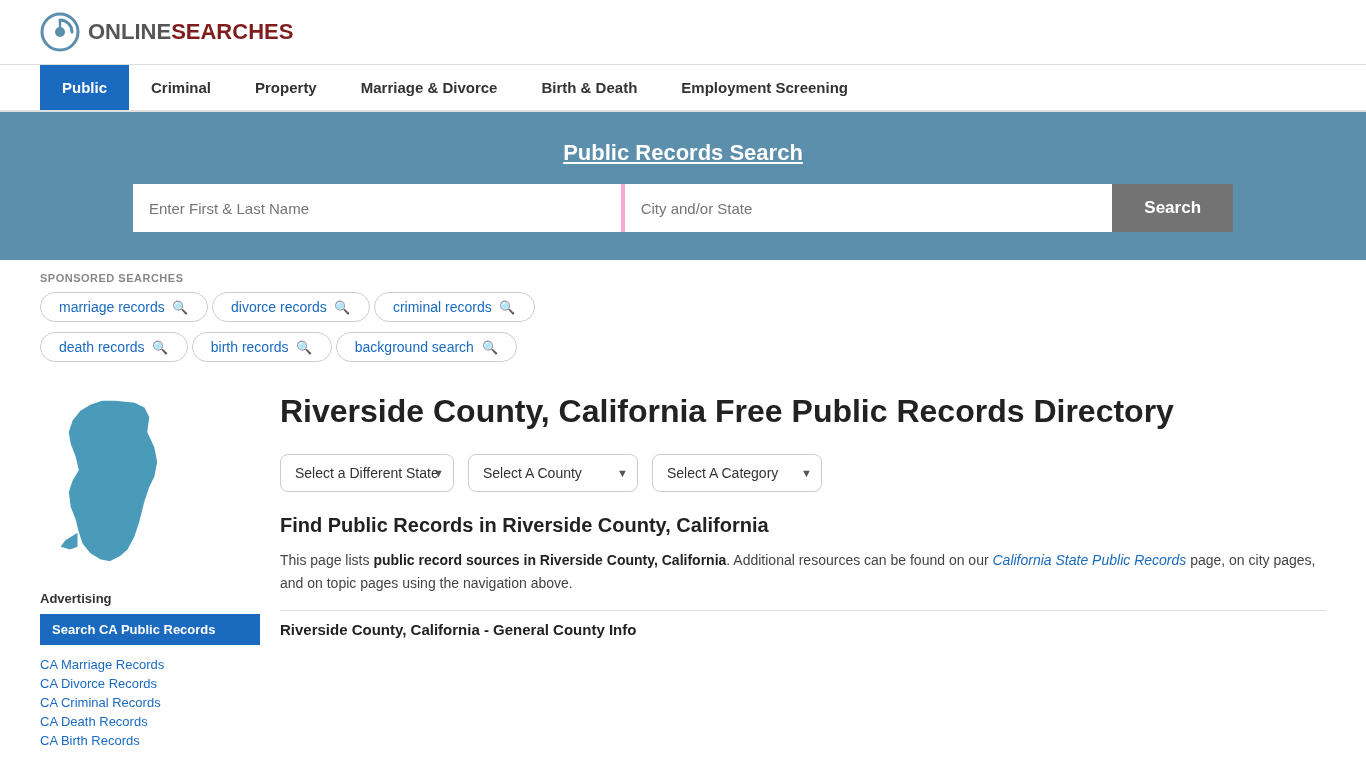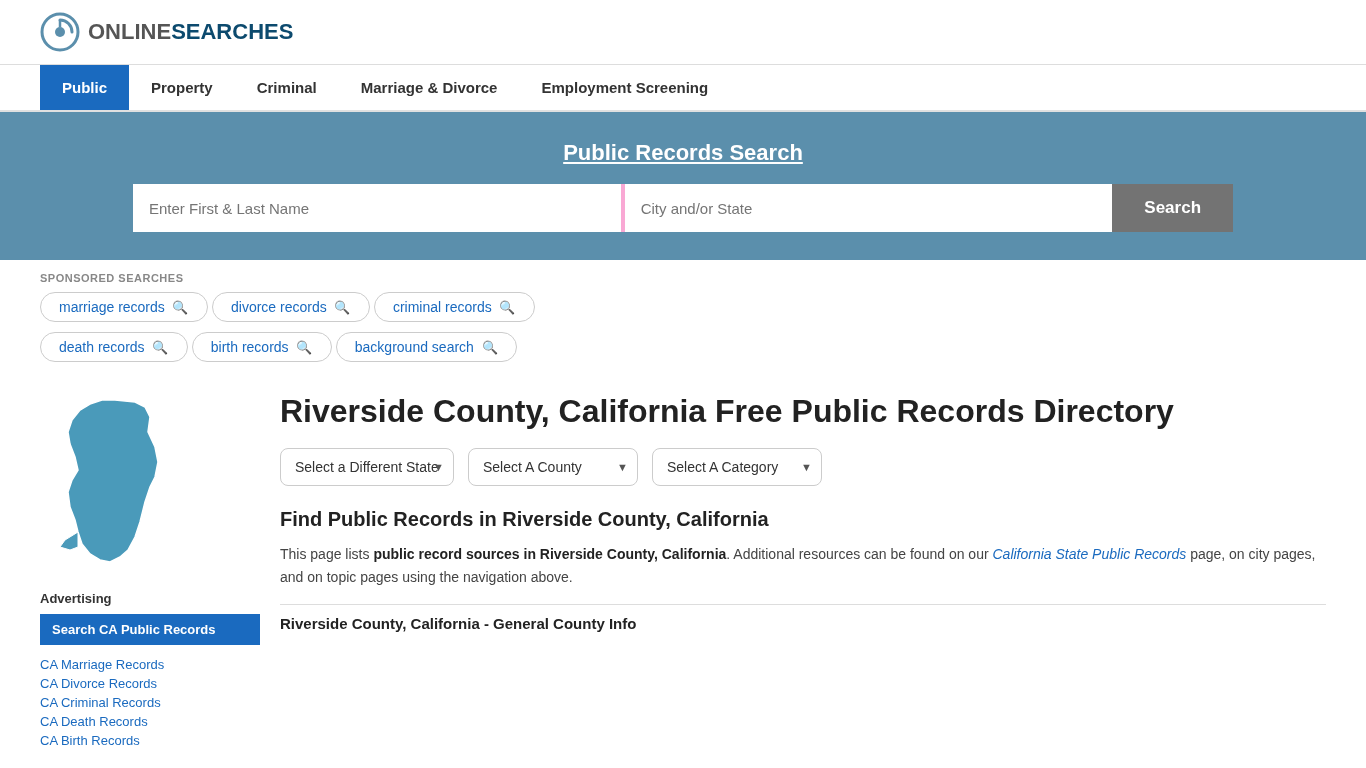--- a/index.html
+++ b/index.html
@@ -4,21 +4,21 @@
   <style>
     * { margin: 0; padding: 0; box-sizing: border-box; }
     body { font-family: Arial, sans-serif; background: #e8eff5; font-size: 14px; color: #333; width: 1366px; min-height: 768px; overflow-x: hidden; }
 
     
     .header { background: #fff; padding: 12px 40px; display: flex; align-items: center; border-bottom: 1px solid #ddd; }
     .logo { display: flex; align-items: center; gap: 8px; }
     .logo-icon { width: 40px; height: 40px; }
     .logo-text { font-size: 22px; font-weight: bold; }
     .logo-text .online { color: #555; }
-    .logo-text .searches { color: #0c4a6e; }
+    .logo-text .searches { color: #7f1d1d; }
 
     
     .nav { background: #fff; display: flex; align-items: center; padding: 0 40px; border-bottom: 2px solid #e0e0e0; }
     .nav-item { padding: 14px 22px; font-size: 15px; font-weight: 600; cursor: pointer; color: #333; text-decoration: none; display: block; text-align: right; }
     .nav-item.active { background: #1a6abf; color: #fff; }
 
     
     .search-banner { background: #5b8fac; padding: 28px 40px; }
     .search-banner-title { text-align: center; color: #fff; font-size: 22px; font-weight: bold; margin-bottom: 18px; text-decoration: underline; }
     .search-form { display: flex; gap: 0; max-width: 1100px; margin: 0 auto; }
@@ -79,23 +79,24 @@
       <line x1="20" y1="15" x2="20" y2="8" stroke="#5b8fac" stroke-width="2.5"></line>
     </svg>
     <span class="logo-text">
       <span class="online">ONLINE</span><span class="searches">SEARCHES</span>
     </span>
   </div>
 </div>
 
 <nav class="nav">
   <a class="nav-item active">Public</a>
+  <a class="nav-item">Criminal</a>
   <a class="nav-item">Property</a>
-  <a class="nav-item">Criminal</a>
   <a class="nav-item">Marriage &amp; Divorce</a>
+  <a class="nav-item">Birth &amp; Death</a>
   <a class="nav-item">Employment Screening</a>
 </nav>
 
 <div class="search-banner">
   <div class="search-banner-title">Public Records Search</div>
   <div class="search-form">
     <input class="search-input" type="text" placeholder="Enter First &amp; Last Name" style="">
     <input class="search-input" type="text" placeholder="City and/or State" style="">
     <button class="search-btn">Search</button>
   </div>
@@ -149,21 +150,21 @@
       <div class="sidebar-advertising">Advertising</div>
       <div class="sidebar-ad-box">Search CA Public Records</div>
       <a class="sidebar-link">CA Marriage Records</a>
       <a class="sidebar-link">CA Divorce Records</a>
       <a class="sidebar-link">CA Criminal Records</a>
       <a class="sidebar-link">CA Death Records</a>
       <a class="sidebar-link">CA Birth Records</a>
     </div>
 
     <div class="main-content">
-      <h1 class="page-title" style="margin-bottom:18px;">Riverside County, California Free Public Records Directory</h1>
+      <h1 class="page-title" style="margin-bottom:24px;">Riverside County, California Free Public Records Directory</h1>
 
       <div class="dropdowns">
         <div class="dropdown-wrapper">
           <select class="dropdown-select">
             <option>Select a Different State</option>
           </select>
         </div>
         <div class="dropdown-wrapper">
           <select class="dropdown-select">
             <option>Select A County</option>

